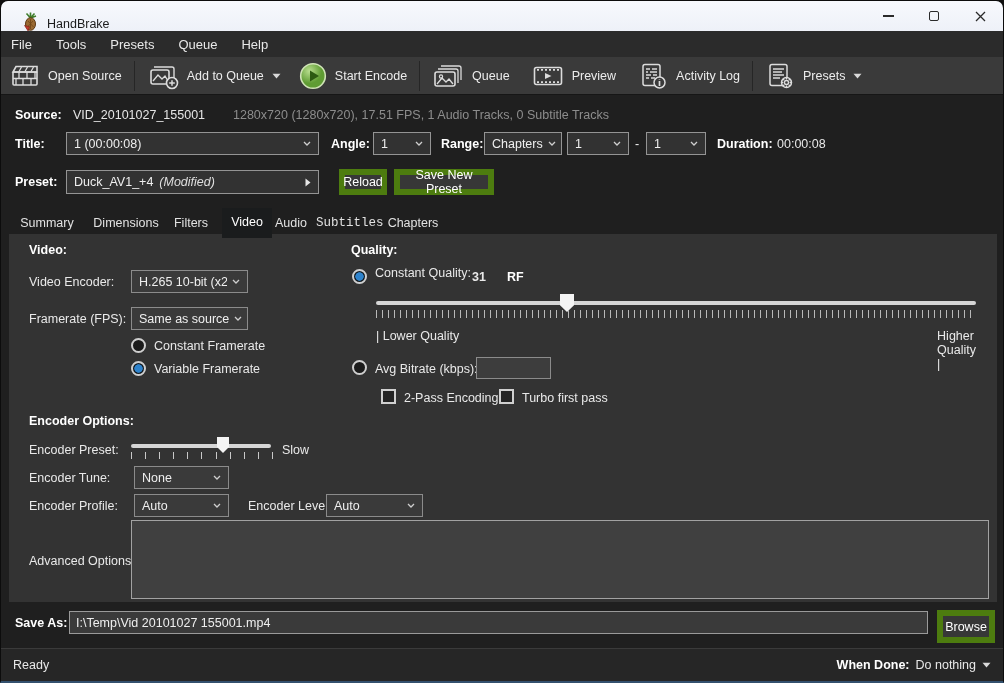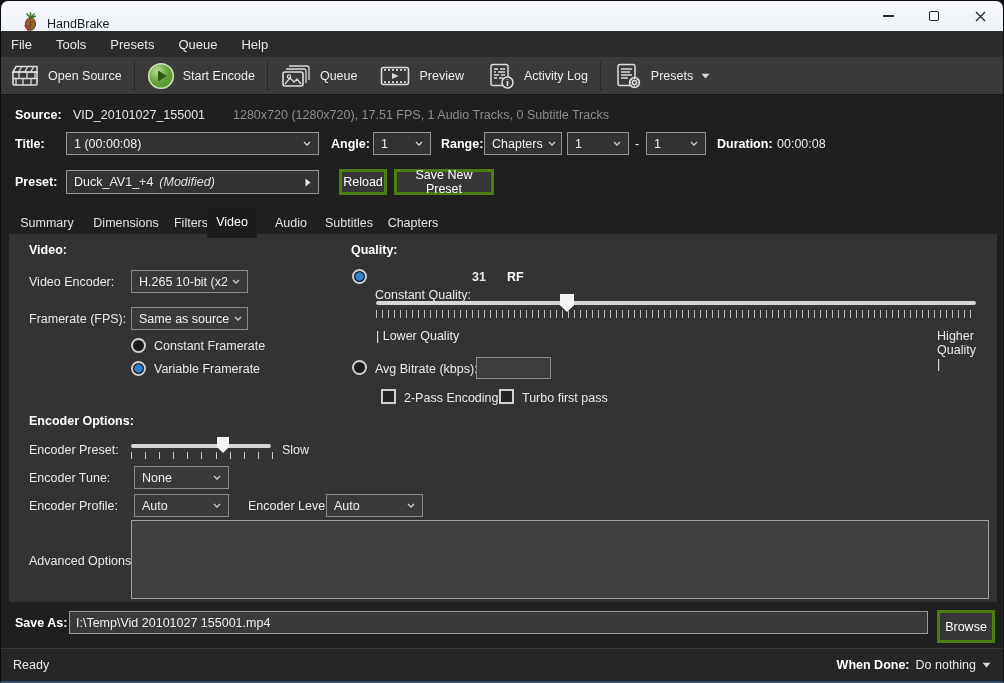--- a/index.html
+++ b/index.html
@@ -41,21 +41,21 @@
   .lbl { position:absolute; color:#f2f2f2; font-size:12.5px; }
   .lbl.b { font-weight:bold; color:#ffffff; }
   .val { position:absolute; color:#e8e8e8; font-size:12.5px; }
   .dd {
     position:absolute; height:23px; background:#323232; border:1px solid #949494;
     display:flex; align-items:center; padding:0 7px; color:#efefef; font-size:12.5px;
     overflow:hidden; white-space:nowrap;
   }
   .dd .chev { margin-left:auto; display:flex; flex:0 0 auto; padding-left:5px; }
   .btn {
-    position:absolute; background:#373737; border:3px solid #4d7c0f; color:#ffffff;
+    position:absolute; background:#373737; border:6px solid #4d7c0f; color:#ffffff;
     font-size:12.5px; display:flex; align-items:center; justify-content:center;
   }
   .radio { position:absolute; width:15px; height:15px; border-radius:50%;
     border:2px solid #cfcfcf; background:#1b1b1b; }
   .radio.on { background:radial-gradient(circle at 50% 50%, #2e83cc 0%, #2e83cc 50%, #121c24 58%, #121c24 100%); }
   .chk { position:absolute; width:15px; height:15px; border:2px solid #d0d0d0; background:#242424; }
   .track { position:absolute; height:4px; background:#d6d6d6; border-radius:2px; }
   .thumb { position:absolute; background:#f4f4f4; clip-path:polygon(0 0,100% 0,100% 62%,50% 100%,0 62%); }
   .ticks { position:absolute; }
   
@@ -132,20 +132,35 @@
           <rect x="3" y="9" width="24" height="13" rx="1"></rect>
           <path d="M3 15.5 H27 M9 9 V15.5 M17 9 V15.5 M25 9 V15.5 M6 15.5 V22 M13 15.5 V22 M21 15.5 V22" stroke-width="1.3"></path>
           <path d="M9 8.5 L11.5 4 M15 8.5 L17.5 4 M21 8.5 L23.5 4" stroke-width="1.3"></path>
         </svg>
       </span>
       <span>Open Source</span>
     </div>
     <span class="tb-sep"></span>
     <div class="tb-item">
       <span class="tb-icon">
+        <svg width="32" height="28" viewBox="0 0 32 28" fill="none" stroke="#dcdcdc" stroke-width="1.6">
+          <rect x="4" y="8" width="18" height="14" rx="2"></rect>
+          <path d="M7 5 H25 a2 2 0 0 1 2 2 V19" stroke-width="1.4"></path>
+          <path d="M6 19 l5-6 4 4 3-3 3 5" stroke-width="1.3"></path>
+          <circle cx="25" cy="21" r="5.5" fill="#3a3a3a"></circle>
+          <path d="M25 18.2 V23.8 M22.2 21 H27.8" stroke-width="1.5"></path>
+        </svg>
+      </span>
+      <span>Add to Queue</span>
+      <svg width="9" height="6" viewBox="0 0 9 6">
+          <path d="M0.5 0.8 h8 l-4 4.6 z" fill="#d9d9d9"></path>
+        </svg>
+    </div>
+    <div class="tb-item">
+      <span class="tb-icon">
         <svg width="28" height="28" viewBox="0 0 28 28">
           <defs>
             <radialGradient id="g1" cx="35%" cy="30%">
                 <stop offset="0%" stop-color="#b8dd8e"></stop>
                 <stop offset="100%" stop-color="#5f9c33"></stop>
               </radialGradient>
           </defs>
           <circle cx="14" cy="14" r="12.3" fill="url(#g1)" stroke="#cfe3b6" stroke-width="1.6"></circle>
           <path d="M11 8.5 L20 14 L11 19.5 Z" fill="#2c5a12"></path>
         </svg>
@@ -264,23 +279,23 @@
           <path d="M0.5 0.5 v8 l5-4 z" fill="#e6e6e6"></path>
         </svg>
       </span>
   </div>
   <button class="btn" style="left:338px; top:168px; width:48px; height:26px;">Reload</button>
   <button class="btn" style="left:393px; top:168px; width:100px; height:26px;">Save New Preset</button>
 
   <span class="tab" style="left:14px;  width:64px;">Summary</span>
   <span class="tab" style="left:85px;  width:80px;">Dimensions</span>
   <span class="tab" style="left:163px; width:54px;">Filters</span>
-  <span class="tab active" style="left:206px; width:50px;">Video</span>
+  <span class="tab active" style="left:221px; width:50px;">Video</span>
   <span class="tab" style="left:265px; width:50px;">Audio</span>
-  <span class="tab" style="left:315px; width:66px;">Subtitles</span>
+  <span class="tab" style="left:315px; width:66px;font-family:Liberation Mono, monospace;">Subtitles</span>
   <span class="tab" style="left:381px; width:62px;">Chapters</span>
 
   <div class="panel"></div>
 
   <span class="plbl b" style="left:28px; top:242px;">Video:</span>
   <span class="plbl" style="left:28px; top:274px;">Video Encoder:</span>
   <div class="dd pdd" style="left:130px; top:269px; width:117px;">
     <span style="overflow:hidden; white-space:nowrap;">H.265 10-bit (x265</span>
     <span class="chev">
         <svg width="8" height="5" viewBox="0 0 8 5">
@@ -297,21 +312,21 @@
         </svg>
       </span>
   </div>
   <span class="radio" style="left:130px; top:337px; z-index:2;"></span>
   <span class="plbl" style="left:153px; top:338px;">Constant Framerate</span>
   <span class="radio on" style="left:130px; top:360px; z-index:2;"></span>
   <span class="plbl" style="left:153px; top:361px;">Variable Framerate</span>
 
   <span class="plbl b" style="left:350px; top:242px;">Quality:</span>
   <span class="radio on" style="left:351px; top:268px; z-index:2;"></span>
-  <span class="plbl" style="left:374px; top:265px;margin-top:22px;">Constant Quality:</span>
+  <span class="plbl" style="left:374px; top:265px;">Constant Quality:</span>
   <span class="plbl" style="left:471px; top:269px;font-weight:bold;">31</span>
   <span class="plbl b" style="left:506px; top:269px;">RF</span>
   <div class="track" style="left:375px; top:300px; width:600px; z-index:2;"></div>
   <div class="thumb" style="left:559px; top:293px; width:14px; height:18px; z-index:2;"></div>
   <div class="ticks" style="left:375px; top:309px; width:600px; height:8px; z-index:2;
        background:repeating-linear-gradient(90deg,#b9b9b9 0 1px,transparent 1px 6px);"></div>
   <span class="plbl" style="left:375px; top:328px;">| Lower Quality</span>
   <span class="plbl" style="left:975px; top:328px; transform:translateX(-100%);">Higher Quality |</span>
   <span class="radio" style="left:351px; top:359px; z-index:2;"></span>
   <span class="plbl" style="left:374px; top:361px;">Avg Bitrate (kbps):</span>

